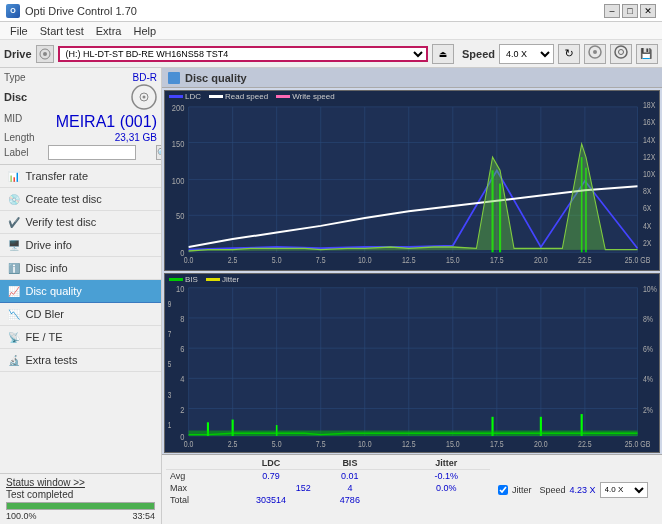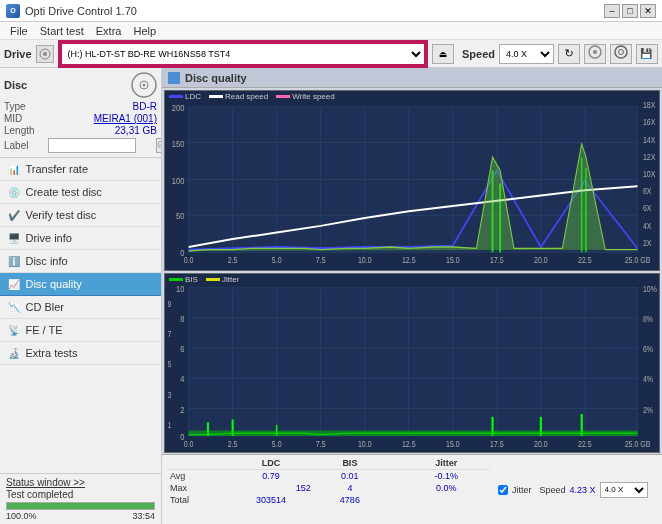--- a/index.html
+++ b/index.html
@@ -30,21 +30,21 @@
   </div>
 
   <div style="display:flex;align-items:center;padding:2px 4px;background:#f0f0f0;border-bottom:1px solid #ccc;height:28px;gap:4px;">
     <span style="font-size:11px;font-weight:bold;color:#333;">Drive</span>
     <div style="width:18px;height:18px;background:#e0e0e0;border:1px solid #aaa;display:flex;align-items:center;justify-content:center;">
       <svg width="12" height="12" viewBox="0 0 12 12">
           <circle cx="6" cy="6" r="5" fill="none" stroke="#888" stroke-width="1"></circle>
           <circle cx="6" cy="6" r="2" fill="#888"></circle>
         </svg>
     </div>
-    <select style="font-size:9px;border:4px solid #be185d;background:white;height:28px;flex:1;padding:0 2px;">
+    <select style="font-size:9px;border:2px solid #be185d;background:white;height:16px;flex:1;padding:0 2px;">
       <option>(H:)  HL-DT-ST BD-RE  WH16NS58 TST4</option>
     </select>
     <button style="width:22px;height:20px;border:1px solid #aaa;background:#e8e8e8;cursor:pointer;font-size:9px;">⏏</button>
     <span style="font-size:11px;font-weight:bold;color:#333;margin-left:4px;">Speed</span>
     <select style="font-size:9px;border:1px solid #aaa;background:white;height:20px;width:55px;padding:0 2px;">
       <option>4.0 X</option>
     </select>
     <button style="width:22px;height:20px;border:1px solid #aaa;background:#e8e8e8;cursor:pointer;font-size:11px;">↻</button>
     <button style="width:22px;height:20px;border:1px solid #aaa;background:#e8e8e8;cursor:pointer;">
       <svg width="14" height="14" viewBox="0 0 14 14">
@@ -59,37 +59,37 @@
         </svg>
     </button>
     <button style="width:22px;height:20px;border:1px solid #aaa;background:#e8e8e8;cursor:pointer;font-size:10px;">💾</button>
   </div>
 
   <div style="display:flex;flex:1;overflow:hidden;">
 
     <div style="width:162px;background:#f0f0f0;border-right:1px solid #ccc;display:flex;flex-direction:column;overflow:hidden;">
 
       <div style="padding:4px;border-bottom:1px solid #ccc;">
+        <div style="display:flex;justify-content:space-between;margin-bottom:1px;">
+          <span style="color:#555;font-size:10px;">Type</span>
+          <span style="color:#0000cc;font-size:10px;">BD-R</span>
+        </div>
         <div style="display:flex;align-items:center;justify-content:space-between;margin-bottom:3px;">
           <span style="font-size:11px;font-weight:bold;color:#333;">Disc</span>
           <div style="width:26px;height:26px;">
             <svg width="26" height="26" viewBox="0 0 26 26">
               <ellipse cx="13" cy="13" rx="12" ry="12" fill="none" stroke="#888" stroke-width="1.5"></ellipse>
               <ellipse cx="13" cy="13" rx="4" ry="4" fill="none" stroke="#888" stroke-width="1"></ellipse>
               <circle cx="13" cy="13" r="1.5" fill="#888"></circle>
             </svg>
           </div>
         </div>
         <div style="display:flex;justify-content:space-between;margin-bottom:1px;">
-          <span style="color:#555;font-size:10px;">Type</span>
-          <span style="color:#0000cc;font-size:10px;">BD-R</span>
-        </div>
-        <div style="display:flex;justify-content:space-between;margin-bottom:1px;">
           <span style="color:#555;font-size:10px;">MID</span>
-          <span style="color:#0000cc;font-size:10px;text-decoration:underline;">MEIRA1 (001)</span>
+          <span style="color:#0000cc;font-size:16px;">MEIRA1 (001)</span>
         </div>
         <div style="display:flex;justify-content:space-between;margin-bottom:1px;">
           <span style="color:#555;font-size:10px;">Length</span>
           <span style="color:#0000cc;font-size:10px;">23,31 GB</span>
         </div>
         <div style="display:flex;align-items:center;gap:20px;margin-top:2px;">
           <span style="color:#555;font-size:10px;">Label</span>
           <input type="text" style="width: 88px; height: 15px; border: 1px solid rgb(170, 170, 170); font-size: 9px; padding: 0px 2px;">
           <button style="width:16px;height:15px;border:1px solid #aaa;background:#e8e8e8;font-size:9px;cursor:pointer;display:flex;align-items:center;justify-content:center;">🔍</button>
         </div>

